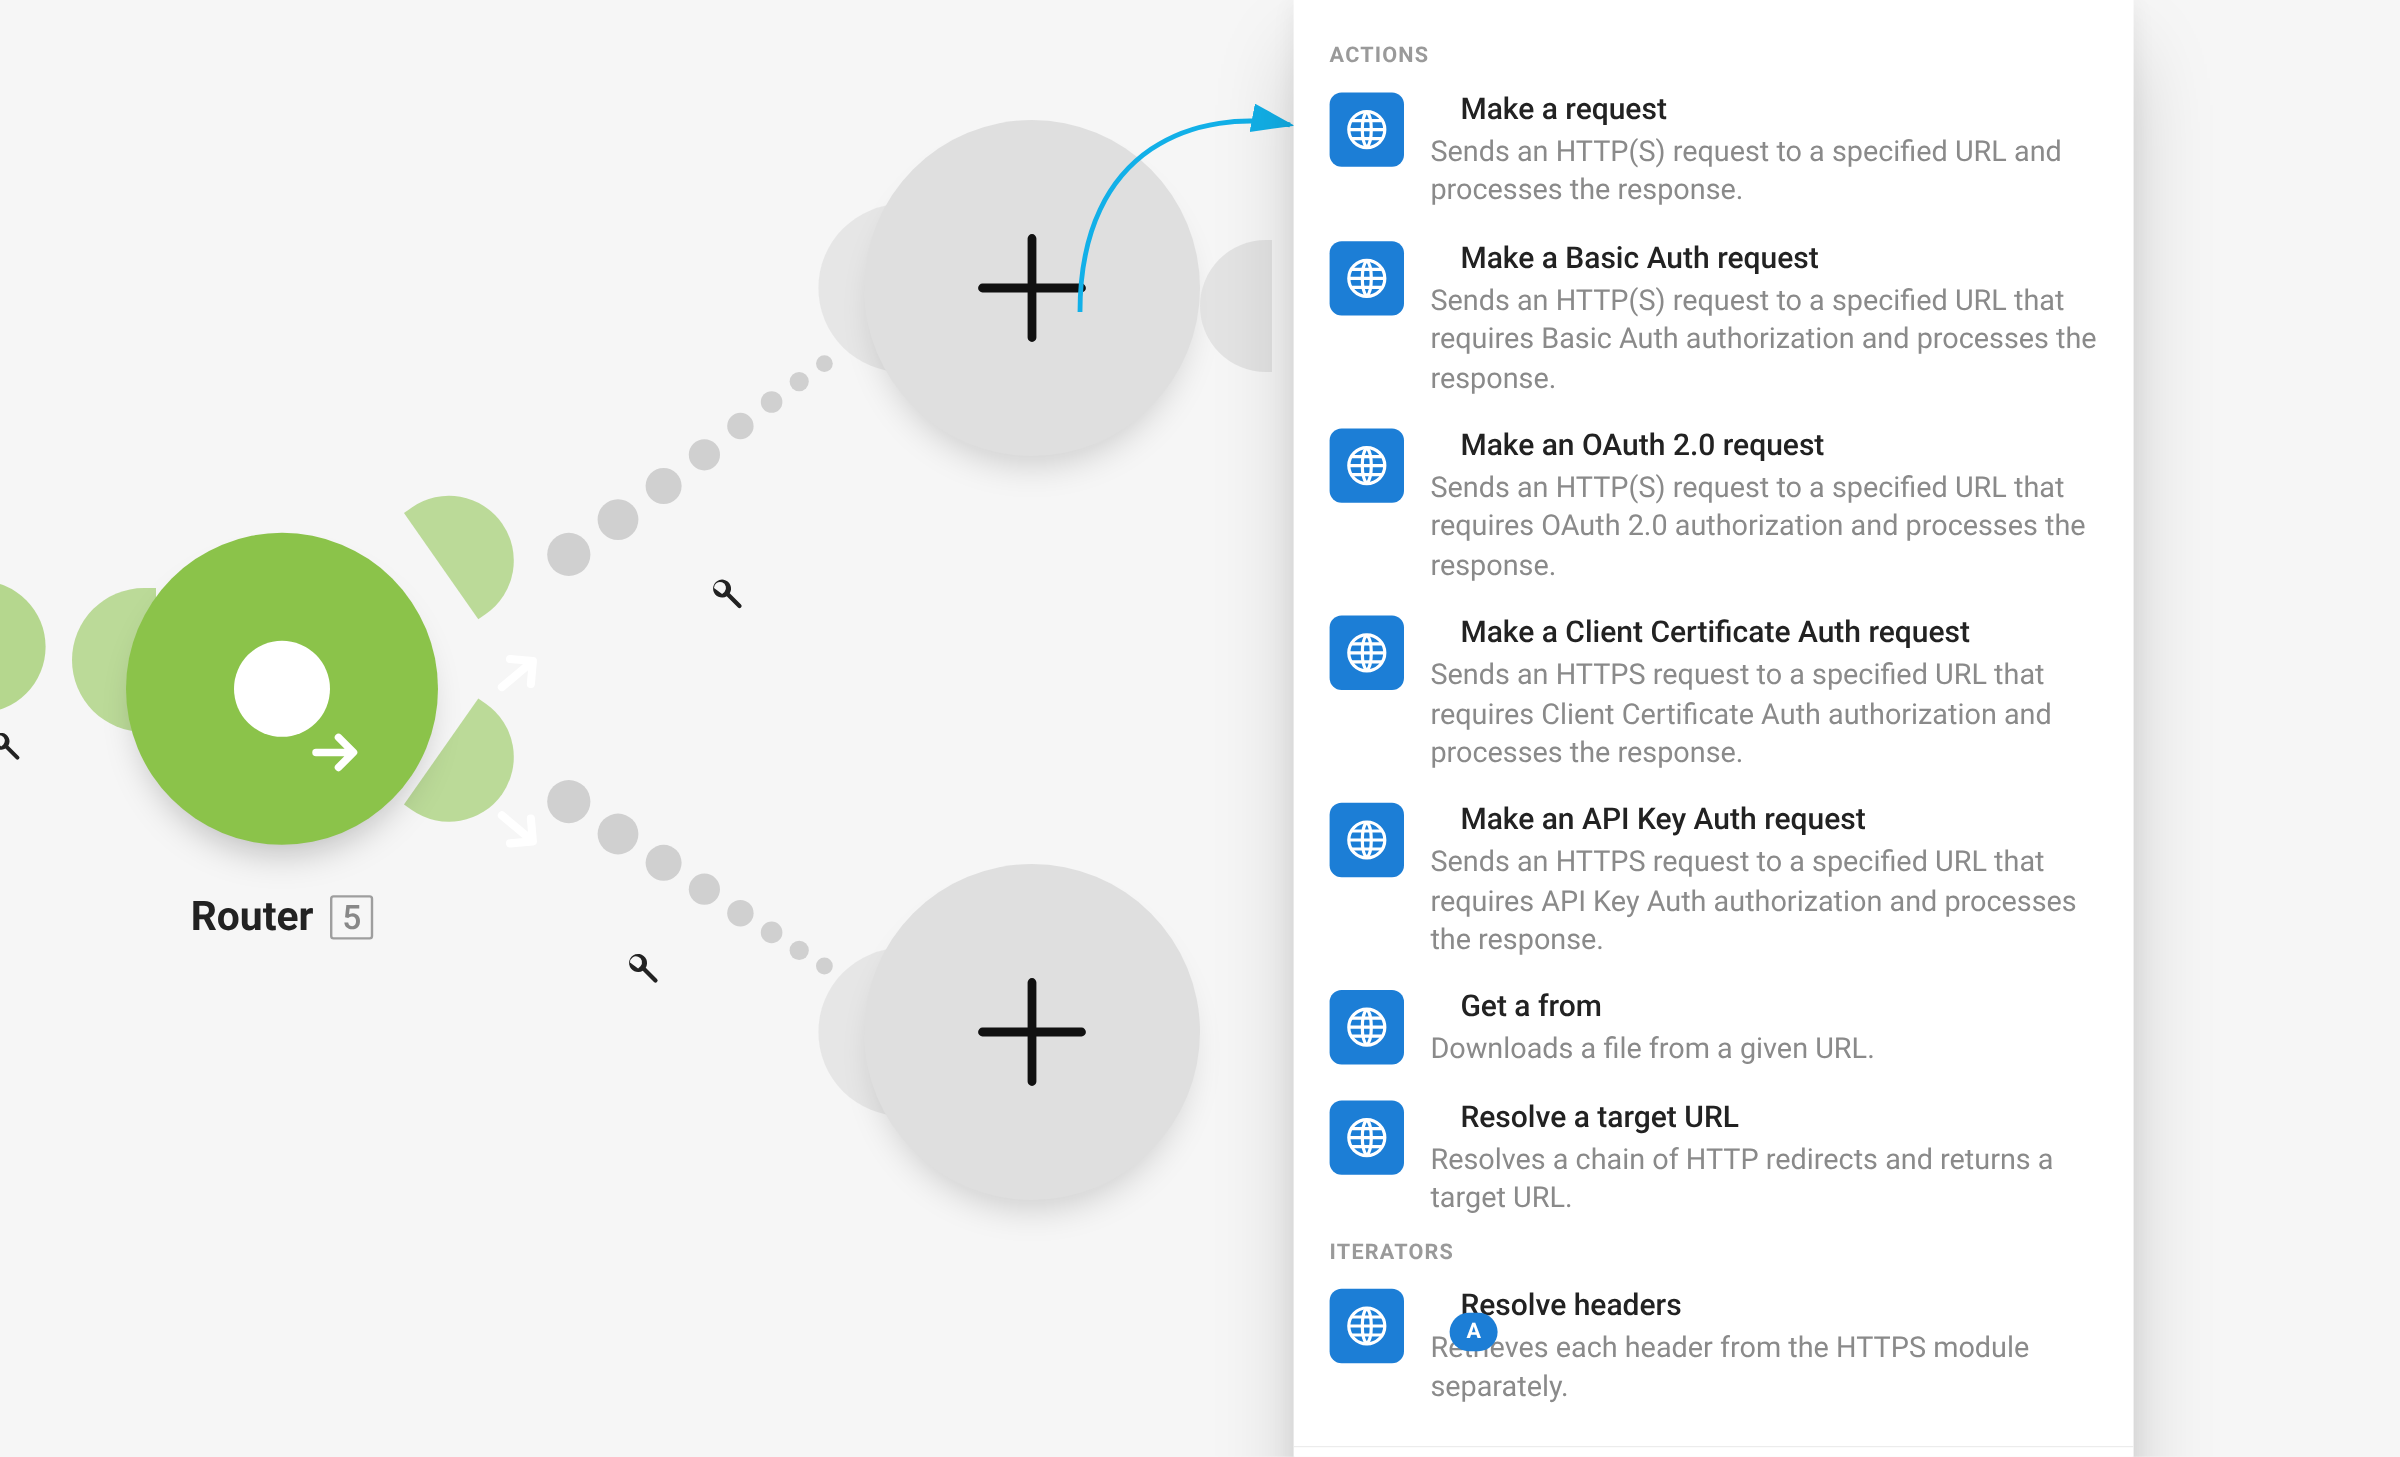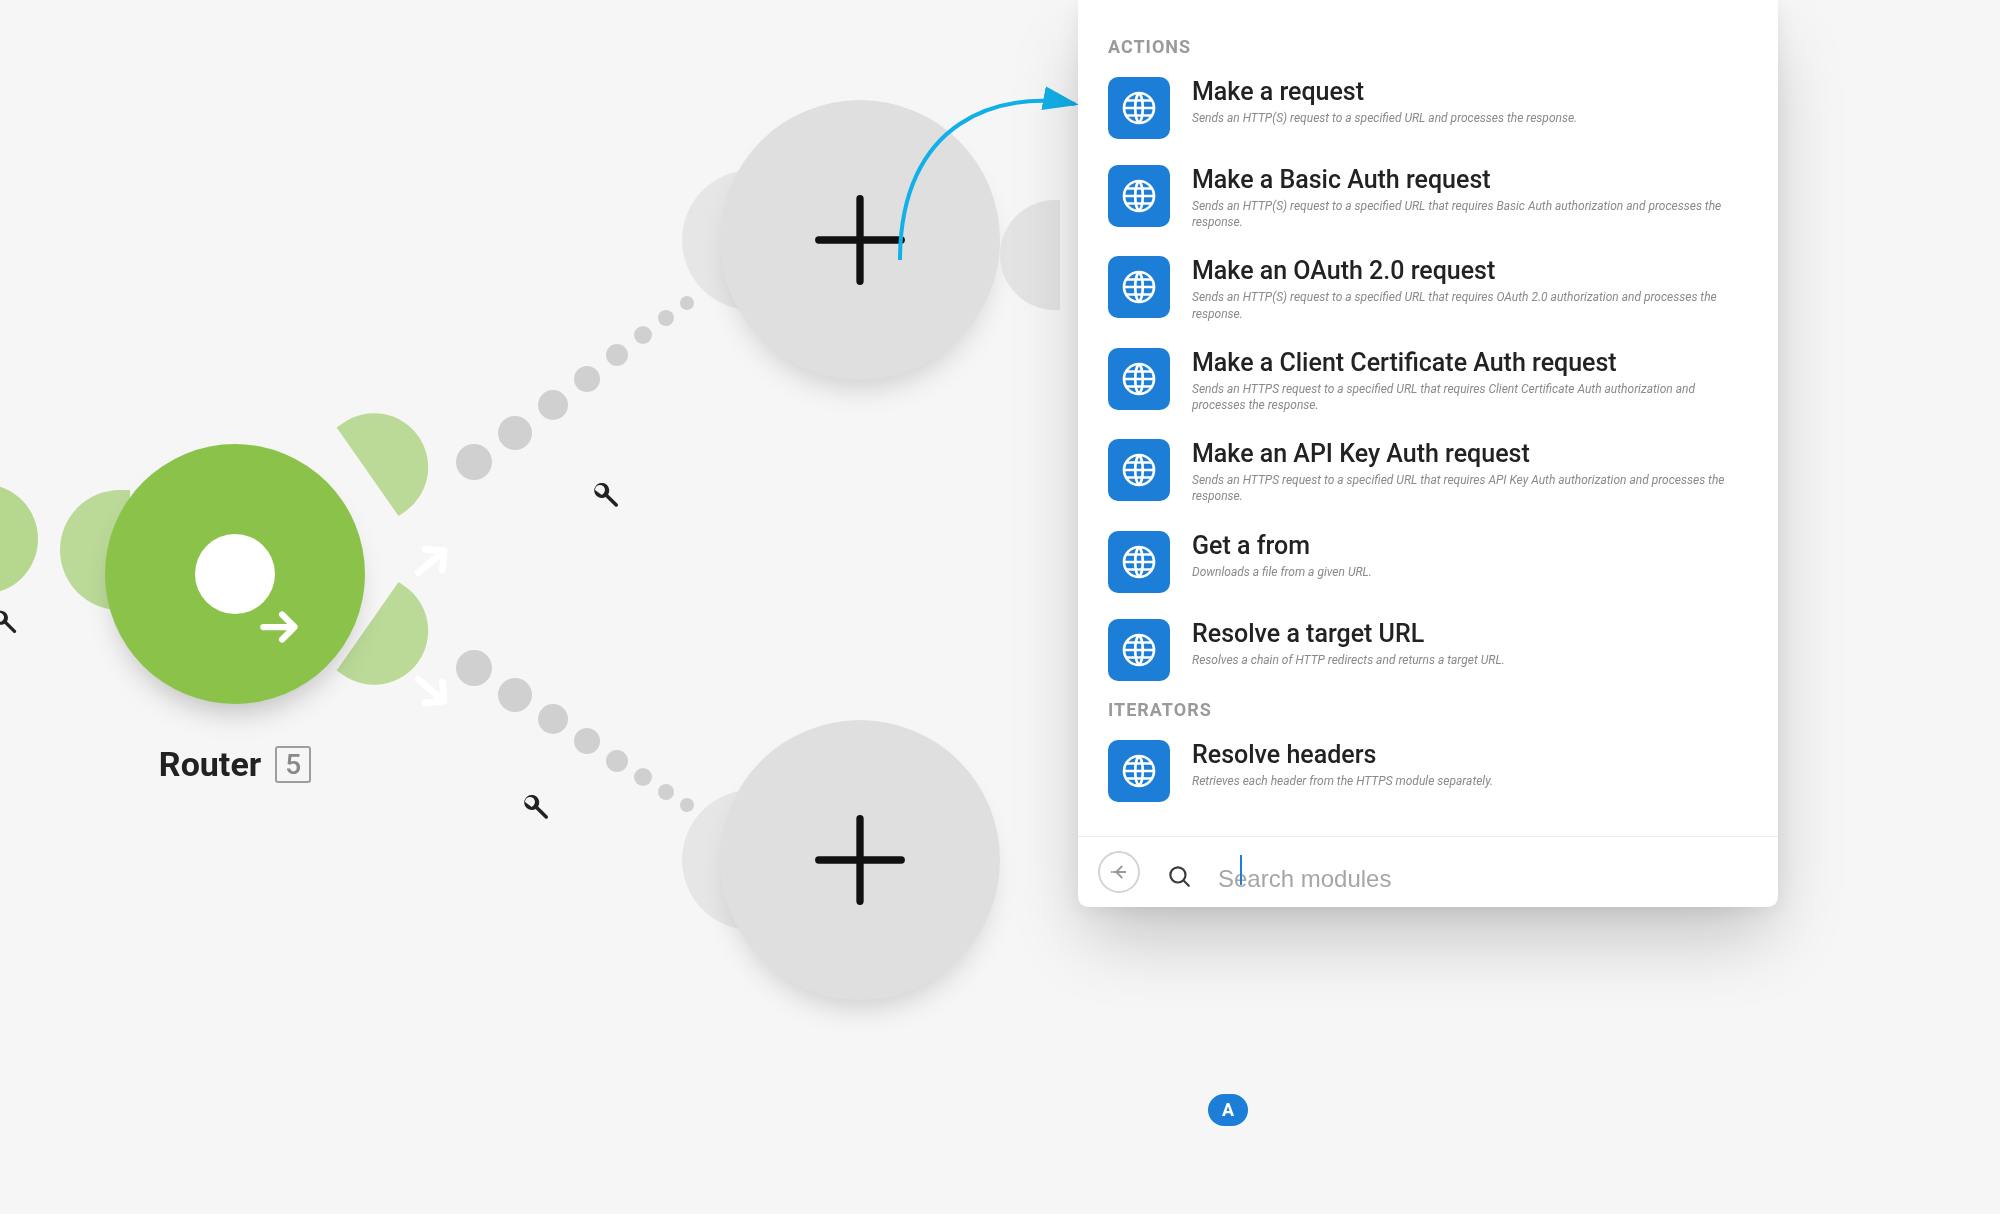--- a/index.html
+++ b/index.html
@@ -167,26 +167,26 @@
     align-items: center;
     justify-content: center;
   }
   .module-icon svg { width: 40px; height: 40px; }
   .module-text { flex: 1; }
   .module-title {
     font-size: 25px;
     color: #222;
     font-weight: 500;
     margin-bottom: 4px;
+    margin-left: 25px;
   }
   .module-desc {
-    font-size: 12px;
+    font-size: 24px;
     color: #8a8a8a;
     line-height: 1.35;
-    font-style: italic;
   }
 
   .panel-footer {
     border-top: 1px solid #ececec;
     padding: 14px 20px;
     display: flex;
     align-items: flex-end;
     gap: 26px;
     position: relative;
   }

